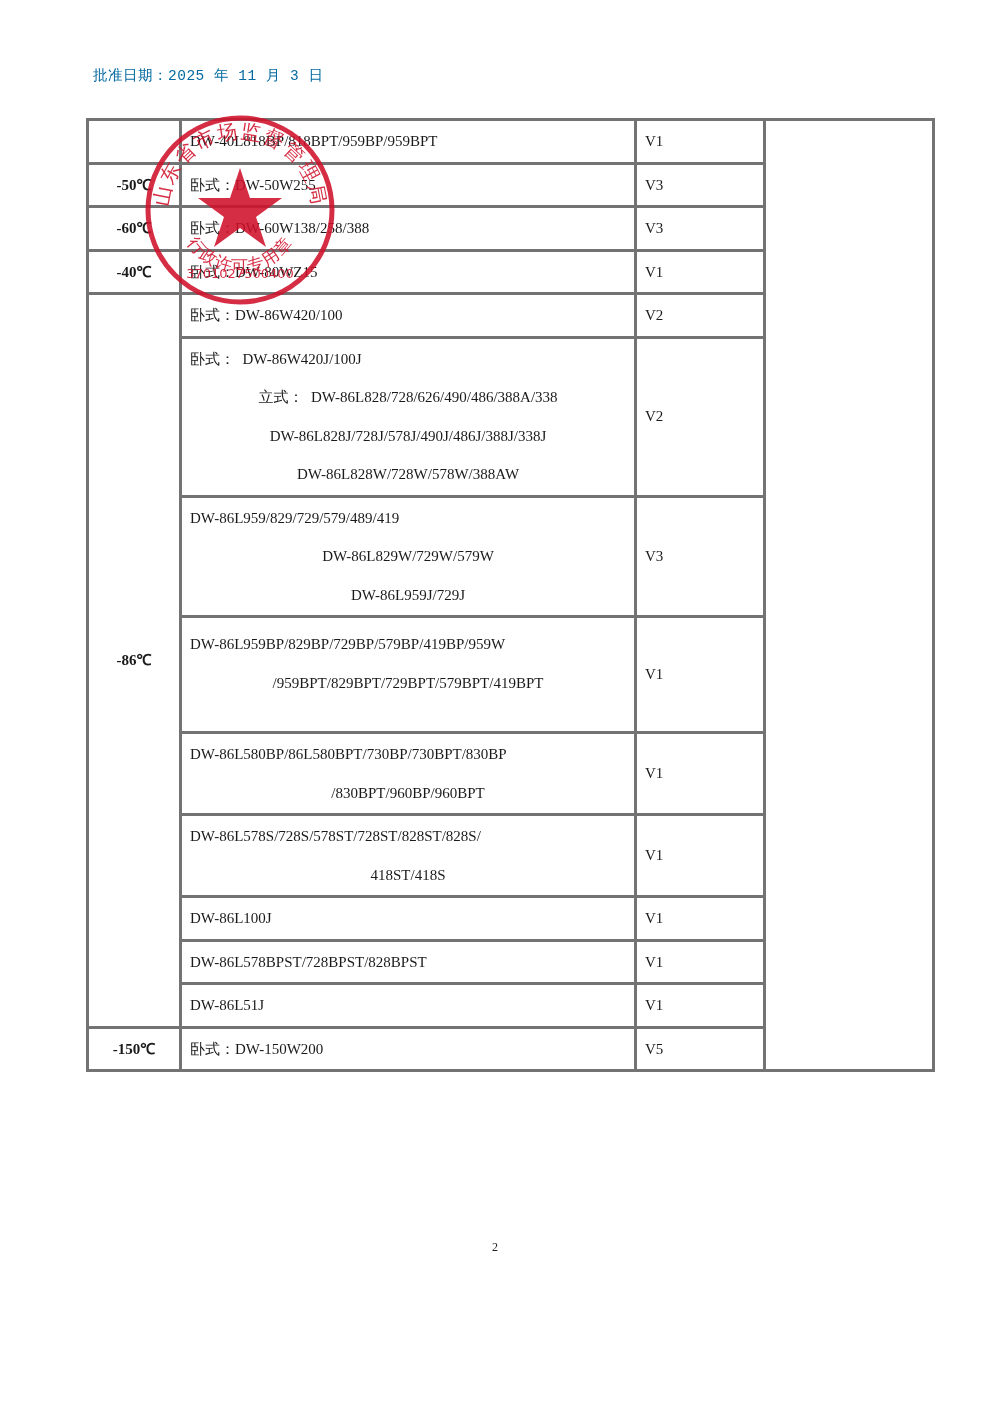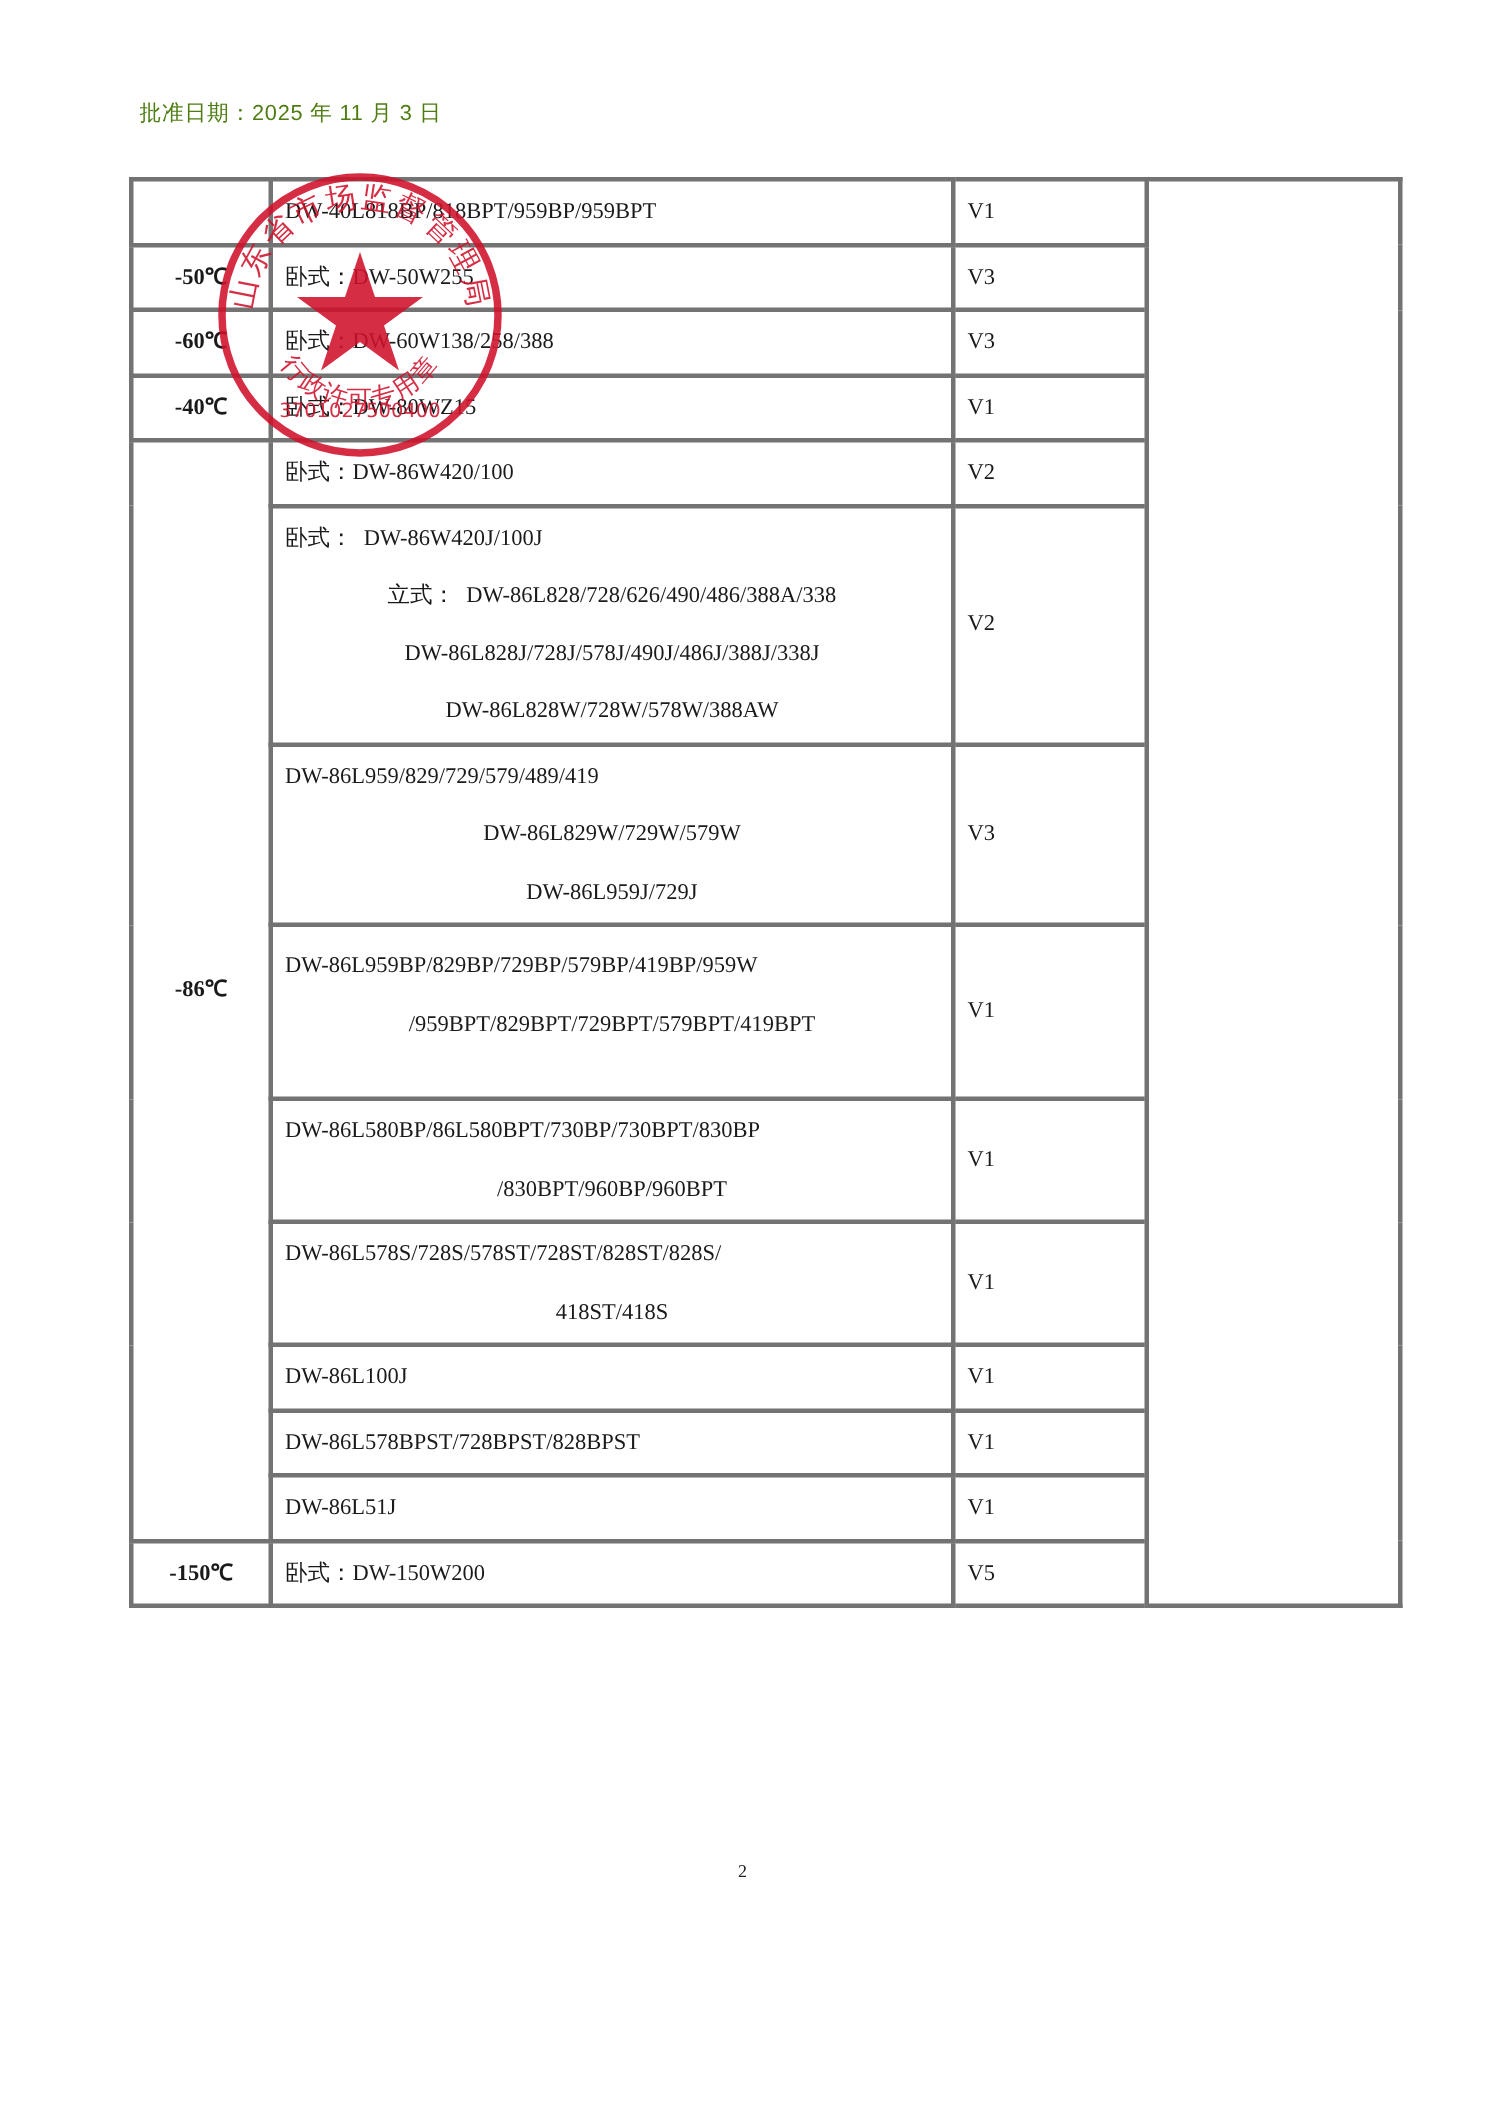--- a/index.html
+++ b/index.html
@@ -16,22 +16,22 @@
     overflow: hidden;
     font-family: "Liberation Serif", serif;
     color: #1a1a1a;
   }
   .approval-date {
     position: absolute;
     left: 93px;
     top: 66px;
     font-size: 14.5px;
     letter-spacing: 0.5px;
-    font-family: Liberation Sans, sans-serif;
-    color: #4d7c0f;
+    font-family: Liberation Mono, monospace;
+    color: #0369a1;
     white-space: nowrap;
   }
   table.spec {
     position: absolute;
     left: 86px;
     top: 118px;
     width: 818px;
     border-collapse: collapse;
     table-layout: fixed;
   }

